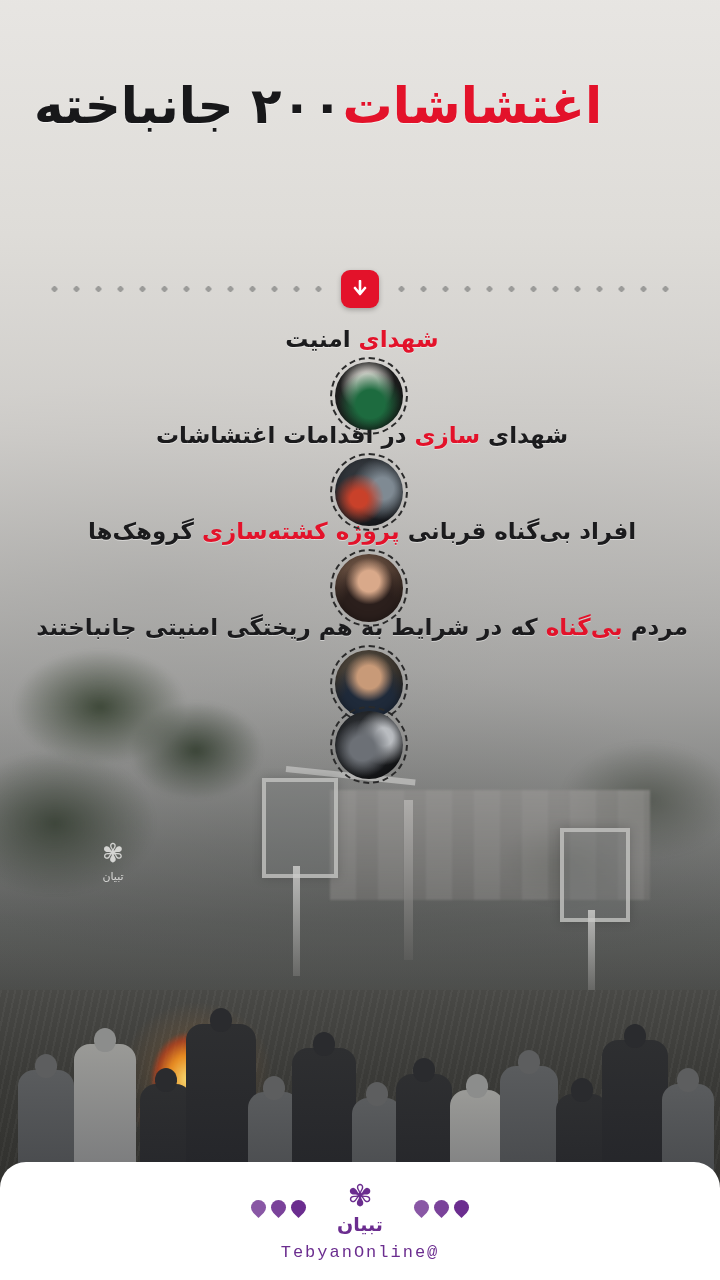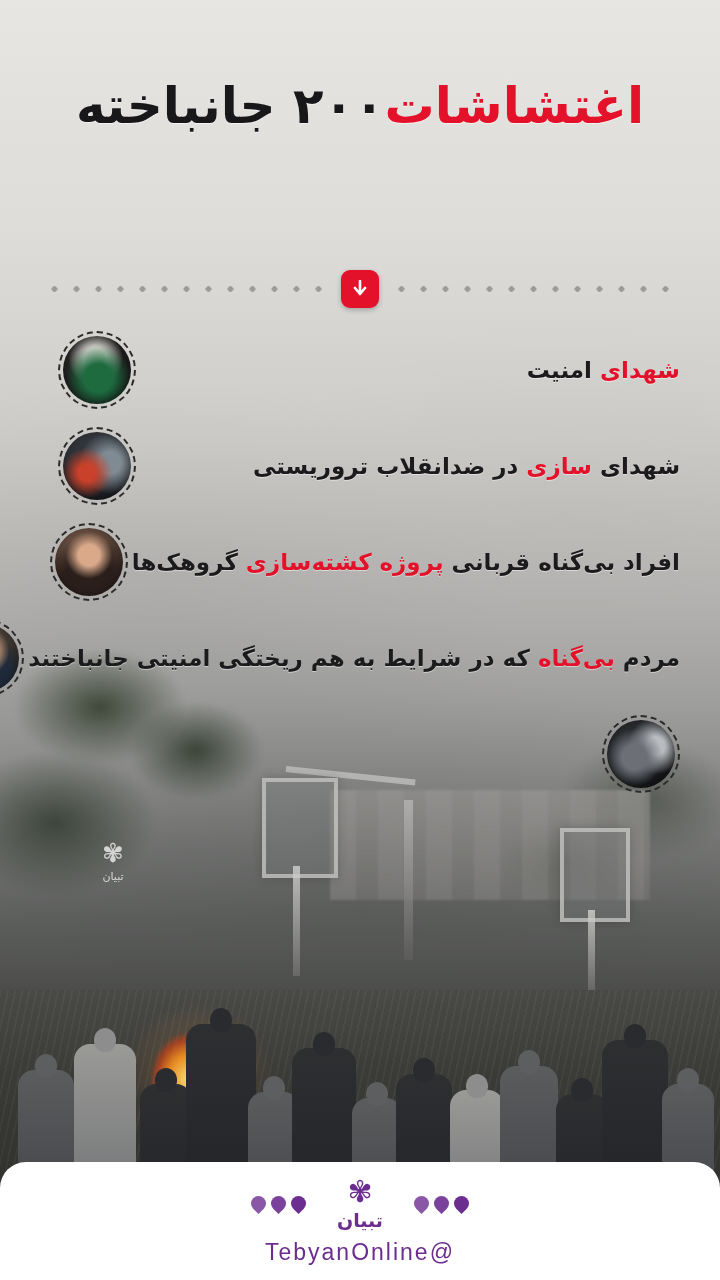--- a/index.html
+++ b/index.html
@@ -185,21 +185,21 @@
   .content {
     position: absolute;
     inset: 0;
   }
 
   .title-block {
     position: absolute;
     top: 72px;
     right: 34px;
     left: 34px;
-    text-align: center;
+    text-align: left;
     direction: rtl;
   }
   .title-line {
     font-family: "DejaVu Sans", "Liberation Sans", sans-serif;
     font-weight: 700;
     font-size: 50px;
     line-height: 1.38;
     letter-spacing: -0.5px;
     color: #18181a;
     text-shadow: 0 1px 0 rgba(255,255,255,0.55);
@@ -243,21 +243,21 @@
 
   
   .rows {
     position: absolute;
     top: 322px;
     left: 40px;
     right: 40px;
   }
   .row {
     display: flex;
-    flex-direction: row;
+    flex-direction: column;
     align-items: center;
     justify-content: flex-start;
     height: 96px;
     margin-bottom: 0;
   }
   .avatar-wrap {
     position: relative;
     width: 78px;
     height: 78px;
     flex: 0 0 78px;
@@ -386,22 +386,22 @@
   }
   .brand-name {
     margin-top: 2px;
     font-size: 19px;
     font-weight: 700;
     color: #6b2d8f;
     direction: rtl;
   }
   .handle {
     margin-top: 8px;
-    font-family: Liberation Sans, sans-serif;
-    font-size: 23px;
+    font-family: Liberation Mono, monospace;
+    font-size: 17px;
     letter-spacing: 2px;
     color: #6b2d8f;
   }
 </style>
 </head>
 <body>
 
 <div id="poster">
 
   <div class="bg"></div>
@@ -485,21 +485,21 @@
           <span class="hl">شهدای</span><span> امنیت</span>
         </div>
         <div class="avatar-wrap">
           <div class="avatar av1"></div>
           <div class="avatar-ring"></div>
         </div>
       </div>
 
       <div class="row">
         <div class="row-text">
-          <span>شهدای </span><span class="hl">سازی</span><span> در ضدانقلاب تروریستی</span>
+          <span>شهدای </span><span class="hl">سازی</span><span> در اقدامات اغتشاشات</span>
         </div>
         <div class="avatar-wrap">
           <div class="avatar av2"></div>
           <div class="avatar-ring"></div>
         </div>
       </div>
 
       <div class="row">
         <div class="row-text">
           <span>افراد بی‌گناه قربانی </span><span class="hl">پروژه کشته‌سازی</span><span> گروهک‌ها</span>

